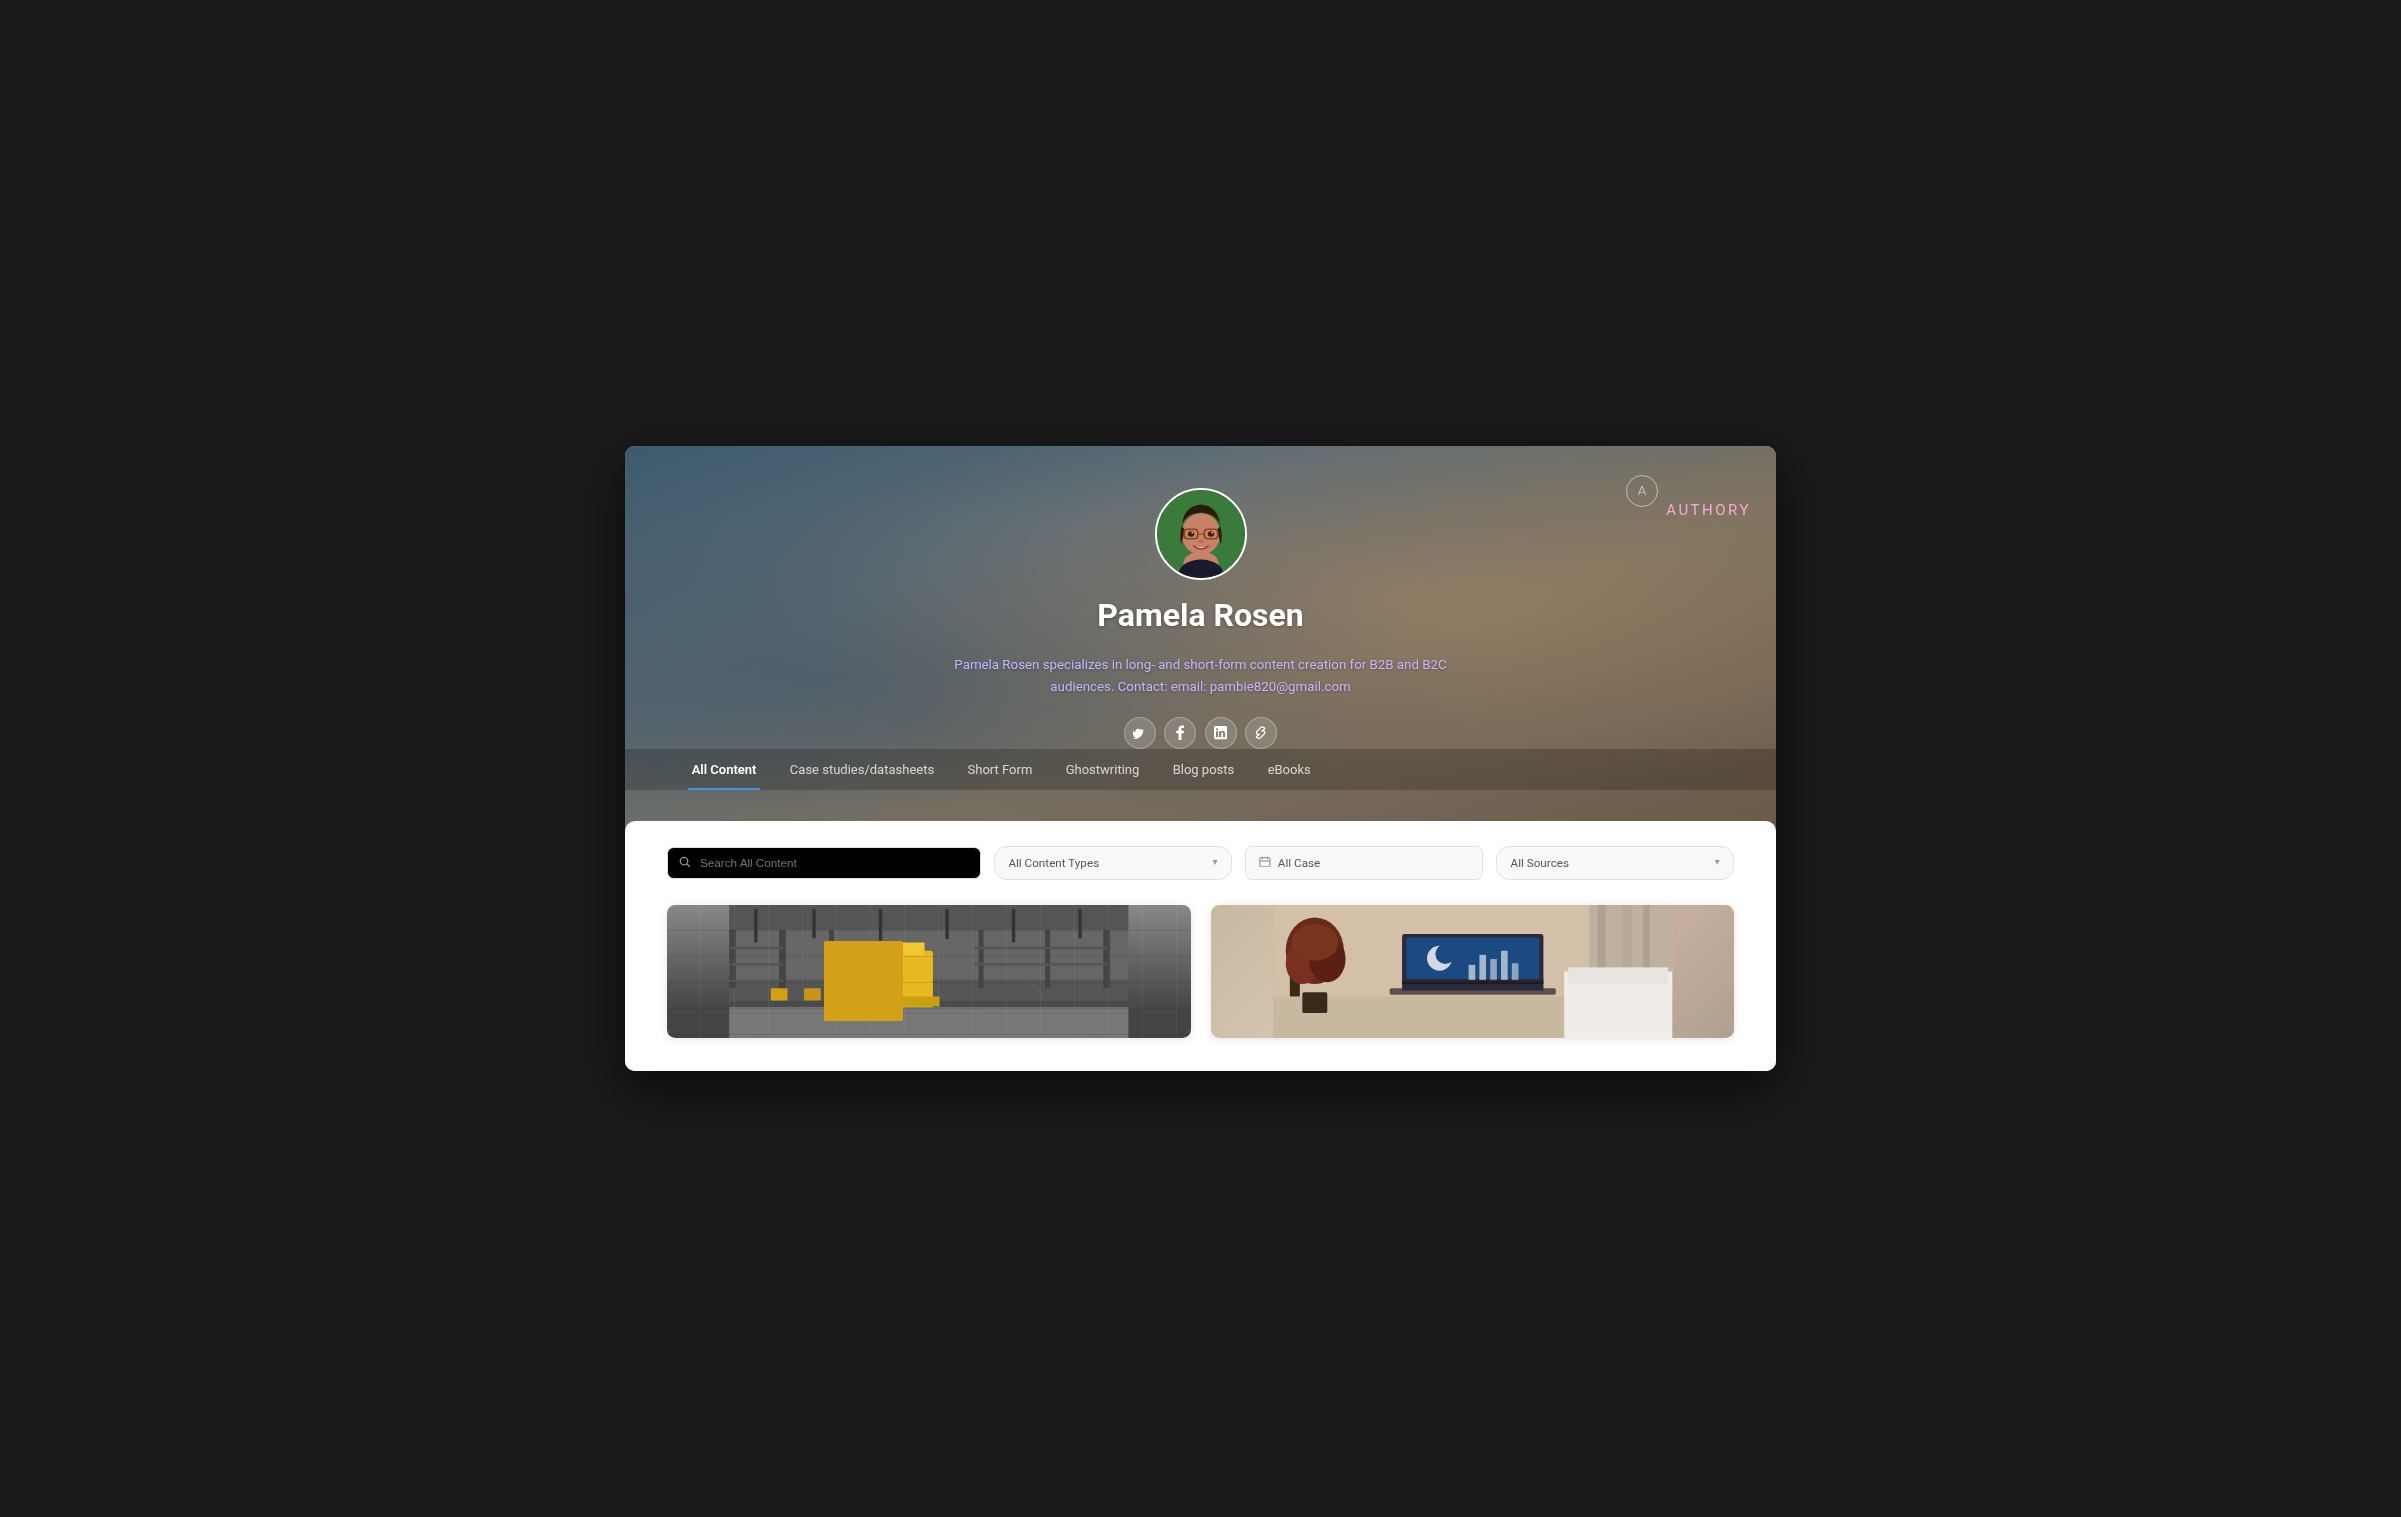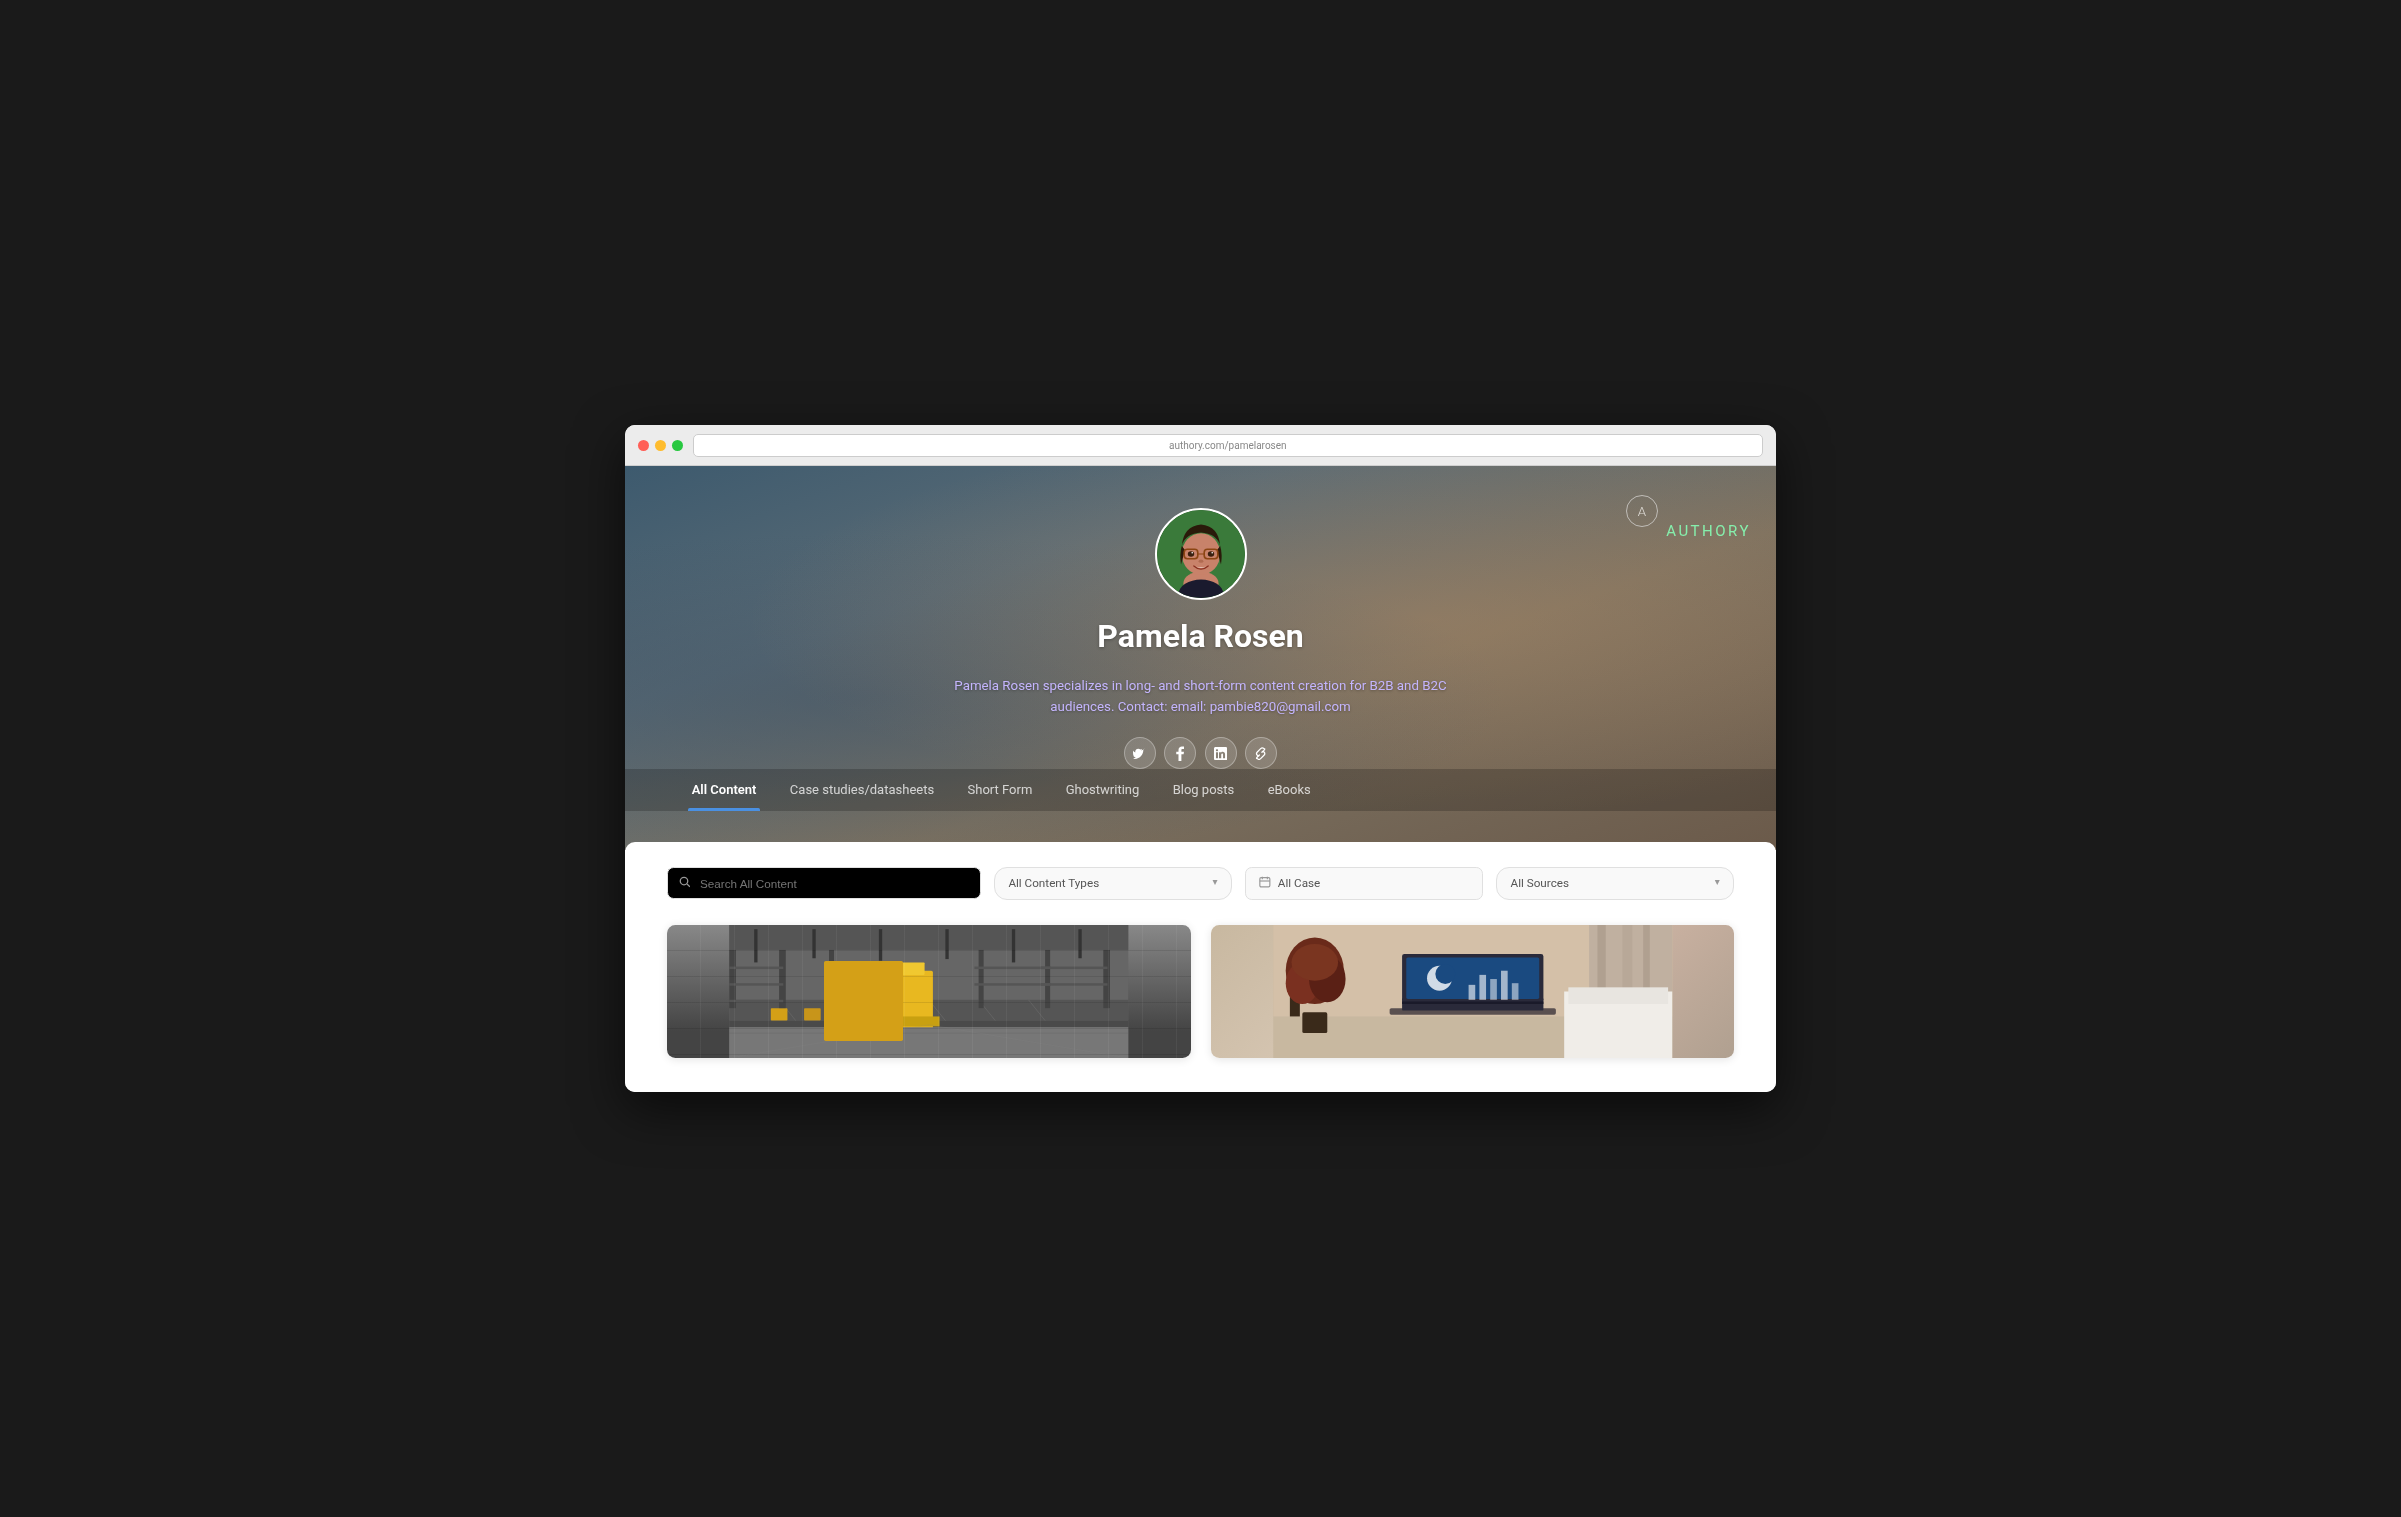--- a/index.html
+++ b/index.html
@@ -95,21 +95,21 @@
       justify-content: center;
       font-size: 13.3px;
       font-weight: 300;
       color: #e0ddd8;
     }
 
     .authory-logo-text {
       font-size: 15px;
       font-weight: 400;
       letter-spacing: 2.5px;
-      color: #86efac;
+      color: #f9a8d4;
       margin-top: 39px;
     }
 
     .hero-content {
       position: relative;
       z-index: 2;
       display: flex;
       flex-direction: column;
       align-items: center;
       padding-top: 42px;
@@ -359,30 +359,20 @@
       display: flex;
       align-items: center;
       justify-content: center;
     }
   </style>
 </head>
 <body>
 
 <div class="browser-window">
 
-  <div class="browser-chrome">
-    <div class="traffic-lights">
-      <div class="traffic-light tl-red"></div>
-      <div class="traffic-light tl-yellow"></div>
-      <div class="traffic-light tl-green"></div>
-    </div>
-    <div class="address-bar">
-      <span>authory.com/pamelarosen</span>
-    </div>
-  </div>
 
   <div class="hero">
     <div class="hero-photo-sim"></div>
 
     <div class="authory-logo">
       <div class="authory-logo-circle">
         <span>A</span>
       </div>
       <span class="authory-logo-text">AUTHORY</span>
     </div>

